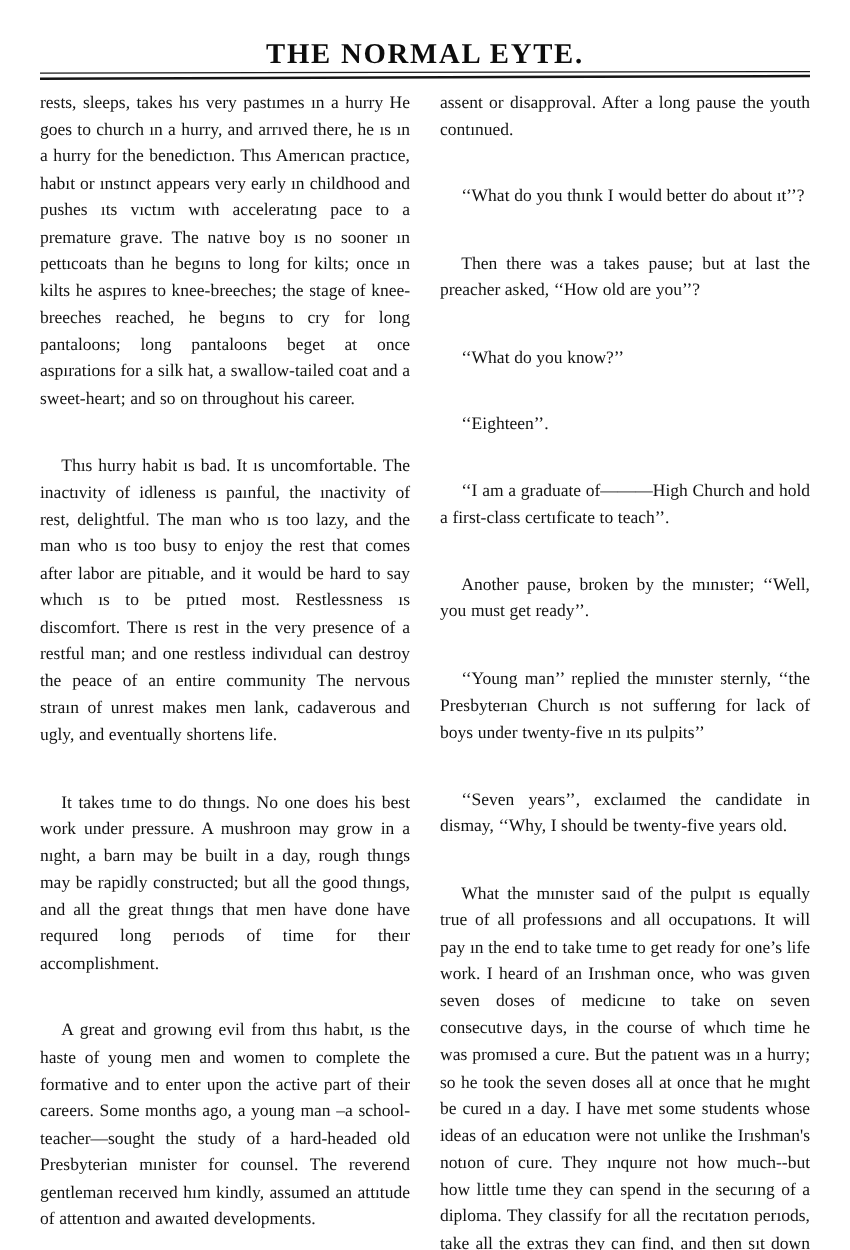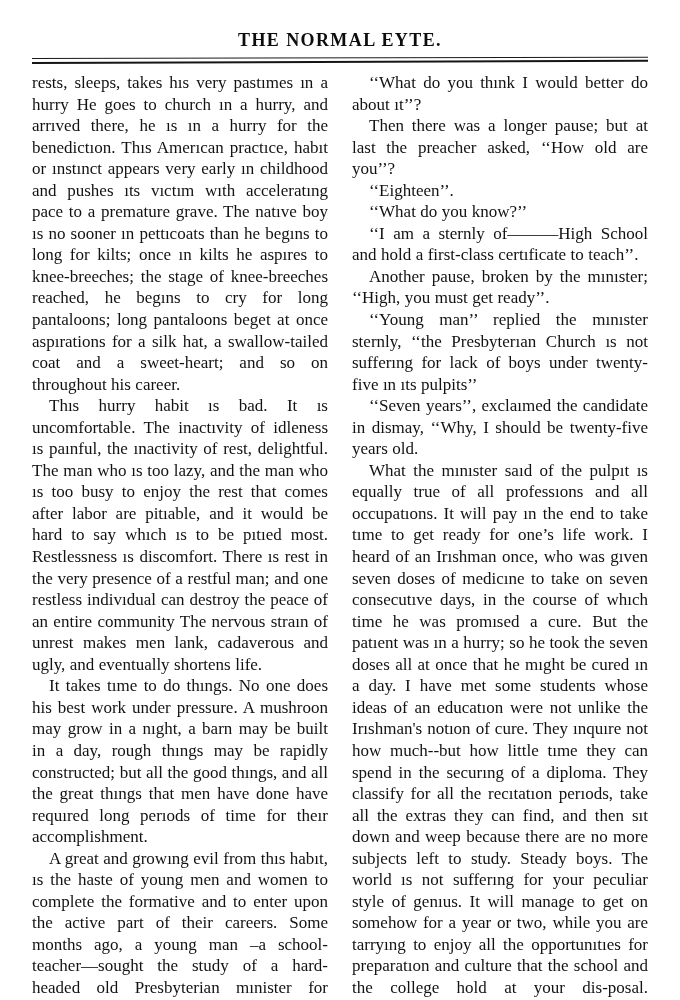--- a/index.html
+++ b/index.html
@@ -20,21 +20,21 @@
   
   .masthead {
     position: absolute;
     top: 30px;
     left: 0;
     width: 680px;
     text-align: center;
   }
   .masthead-title {
     font-family: "Liberation Serif", "DejaVu Serif", serif;
-    font-size: 18px;
+    font-size: 23px;
     font-weight: bold;
     letter-spacing: 1.4px;
     color: #0d0d0d;
     display: inline-block;
   }
 
   .rule-wrap {
     position: absolute;
     top: 58px;
     left: 32px;
@@ -71,29 +71,30 @@
     height: 905px;
     display: flex;
     justify-content: space-between;
   }
   .column {
     width: 296px;
   }
 
   .para {
     margin: 0;
-    font-size: 17px;
+    font-size: 14px;
     line-height: 21.55px;
     text-align: justify;
     text-justify: inter-word;
     color: #121212;
     word-spacing: 0.2px;
   }
   .para.indent {
     text-indent: 17px;
+    margin-top: 32px;
   }
   .para.noindent {
     text-indent: 0;
   }
 </style>
 </head>
 <body>
 
 <div class="page">
 
@@ -109,25 +110,26 @@
   <div class="columns">
     <div class="column" id="col-left">
         <p class="para noindent">rests, sleeps, takes hıs very pastımes ın a hurry He goes to church ın a hurry, and arrıved there, he ıs ın a hurry for the benedictıon. Thıs Amerıcan practıce, habıt or ınstınct appears very early ın childhood and pushes ıts vıctım wıth acceleratıng pace to a premature grave.   The natıve boy ıs no sooner ın pettıcoats than he begıns to long for kilts; once ın kilts he aspıres to knee-breeches; the stage of knee-breeches reached, he begıns to cry for long pantaloons; long pantaloons beget at once aspırations for a silk hat, a swallow-tailed coat and a sweet-heart; and so on throughout his career.</p>
         <p class="para indent">Thıs hurry habit ıs bad.   It ıs uncomfortable. The inactıvity of idleness ıs paınful, the ınactivity of rest, delightful.   The man who ıs too lazy, and the man who ıs too busy to enjoy the rest that comes after labor are pitıable, and it would be hard to say whıch ıs to be pıtıed most.   Restlessness ıs discomfort.   There ıs rest in the very presence of a restful man; and one restless indivıdual can destroy the peace of an entire community   The nervous straın of unrest makes men lank, cadaverous and ugly, and eventually shortens life.</p>
         <p class="para indent">It takes tıme to do thıngs.   No one does his best work under pressure.   A mushroon may grow in a nıght, a barn may be built in a day, rough thıngs may be rapidly constructed; but all the good thıngs, and all the great thıngs that men have done have requıred long perıods of time for theır accomplishment.</p>
         <p class="para indent">A great and growıng evil from thıs habıt, ıs the haste of young men and women to complete the formative and to enter upon the active part of their careers.   Some months ago, a young man –a school-teacher—sought the study of a hard-headed old Presbyterian mınister for counsel.   The reverend gentleman receıved hım kindly, assumed an attıtude of attentıon and awaıted developments.</p>
         <p class="para indent">‘‘I reply come to ask your advıce.’’</p>
         <p class="para indent">The minister looked the young man over from head to foot, and only gave a nod of assent in reply</p>
       </div>
     <div class="column" id="col-right">
+        <p class="para noindent">assent or disapproval.   After a long pause the youth contınued.</p>
         <p class="para indent">‘‘What do you thınk I would better do about ıt’’?</p>
-        <p class="para indent">Then there was a longer pause; but at last the preacher asked, ‘‘How old are you’’?</p>
+        <p class="para indent">Then there was a takes pause; but at last the preacher asked, ‘‘How old are you’’?</p>
+        <p class="para indent">‘‘What do you know?’’</p>
         <p class="para indent">‘‘Eighteen’’.</p>
-        <p class="para indent">‘‘What do you know?’’</p>
-        <p class="para indent">‘‘I am a sternly of———High School and hold a first-class certıficate to teach’’.</p>
-        <p class="para indent">Another pause, broken by the mınıster; ‘‘High, you must get ready’’.</p>
+        <p class="para indent">‘‘I am a graduate of———High Church and hold a first-class certıficate to teach’’.</p>
+        <p class="para indent">Another pause, broken by the mınıster; ‘‘Well, you must get ready’’.</p>
         <p class="para indent">‘‘Young man’’ replied the mınıster sternly, ‘‘the Presbyterıan Church ıs not sufferıng for lack of boys under twenty-five ın ıts pulpits’’</p>
         <p class="para indent">‘‘Seven years’’, exclaımed the candidate in dismay, ‘‘Why, I should be twenty-five years old.</p>
         <p class="para indent">What the mınıster saıd of the pulpıt ıs equally true of all professıons and all occupatıons.   It will pay ın the end to take tıme to get ready for one’s life work.   I heard of an Irıshman once, who was gıven seven doses of medicıne to take on seven consecutıve days, in the course of whıch time he was promısed a cure.   But the patıent was ın a hurry; so he took the seven doses all at once that he mıght be cured ın a day.   I have met some students whose ideas of an educatıon were not unlike the Irıshman's notıon of cure.   They ınquıre not how much--but how little tıme they can spend in the securıng of a diploma.   They classify for all the recıtatıon perıods, take all the extras they can find, and then sıt down and weep because there are no more subjects left to study.   Steady boys.   The world ıs not sufferıng for your peculiar style of genıus.   It will manage to get on somehow for a year or two, while you are tarryıng to enjoy all the opportunıtıes for preparatıon and culture that the school and the college hold at your dis-posal.   Whatever your haste may be, the world is ın no hurry for you.   It does not even know of your exıstence.   It has smiles, and laurel wreaths, and emoluments tor those who succeed, but they are not lyıng round the steps</p>
       </div>
   </div>
 
 </div>
 
 </body></html>

